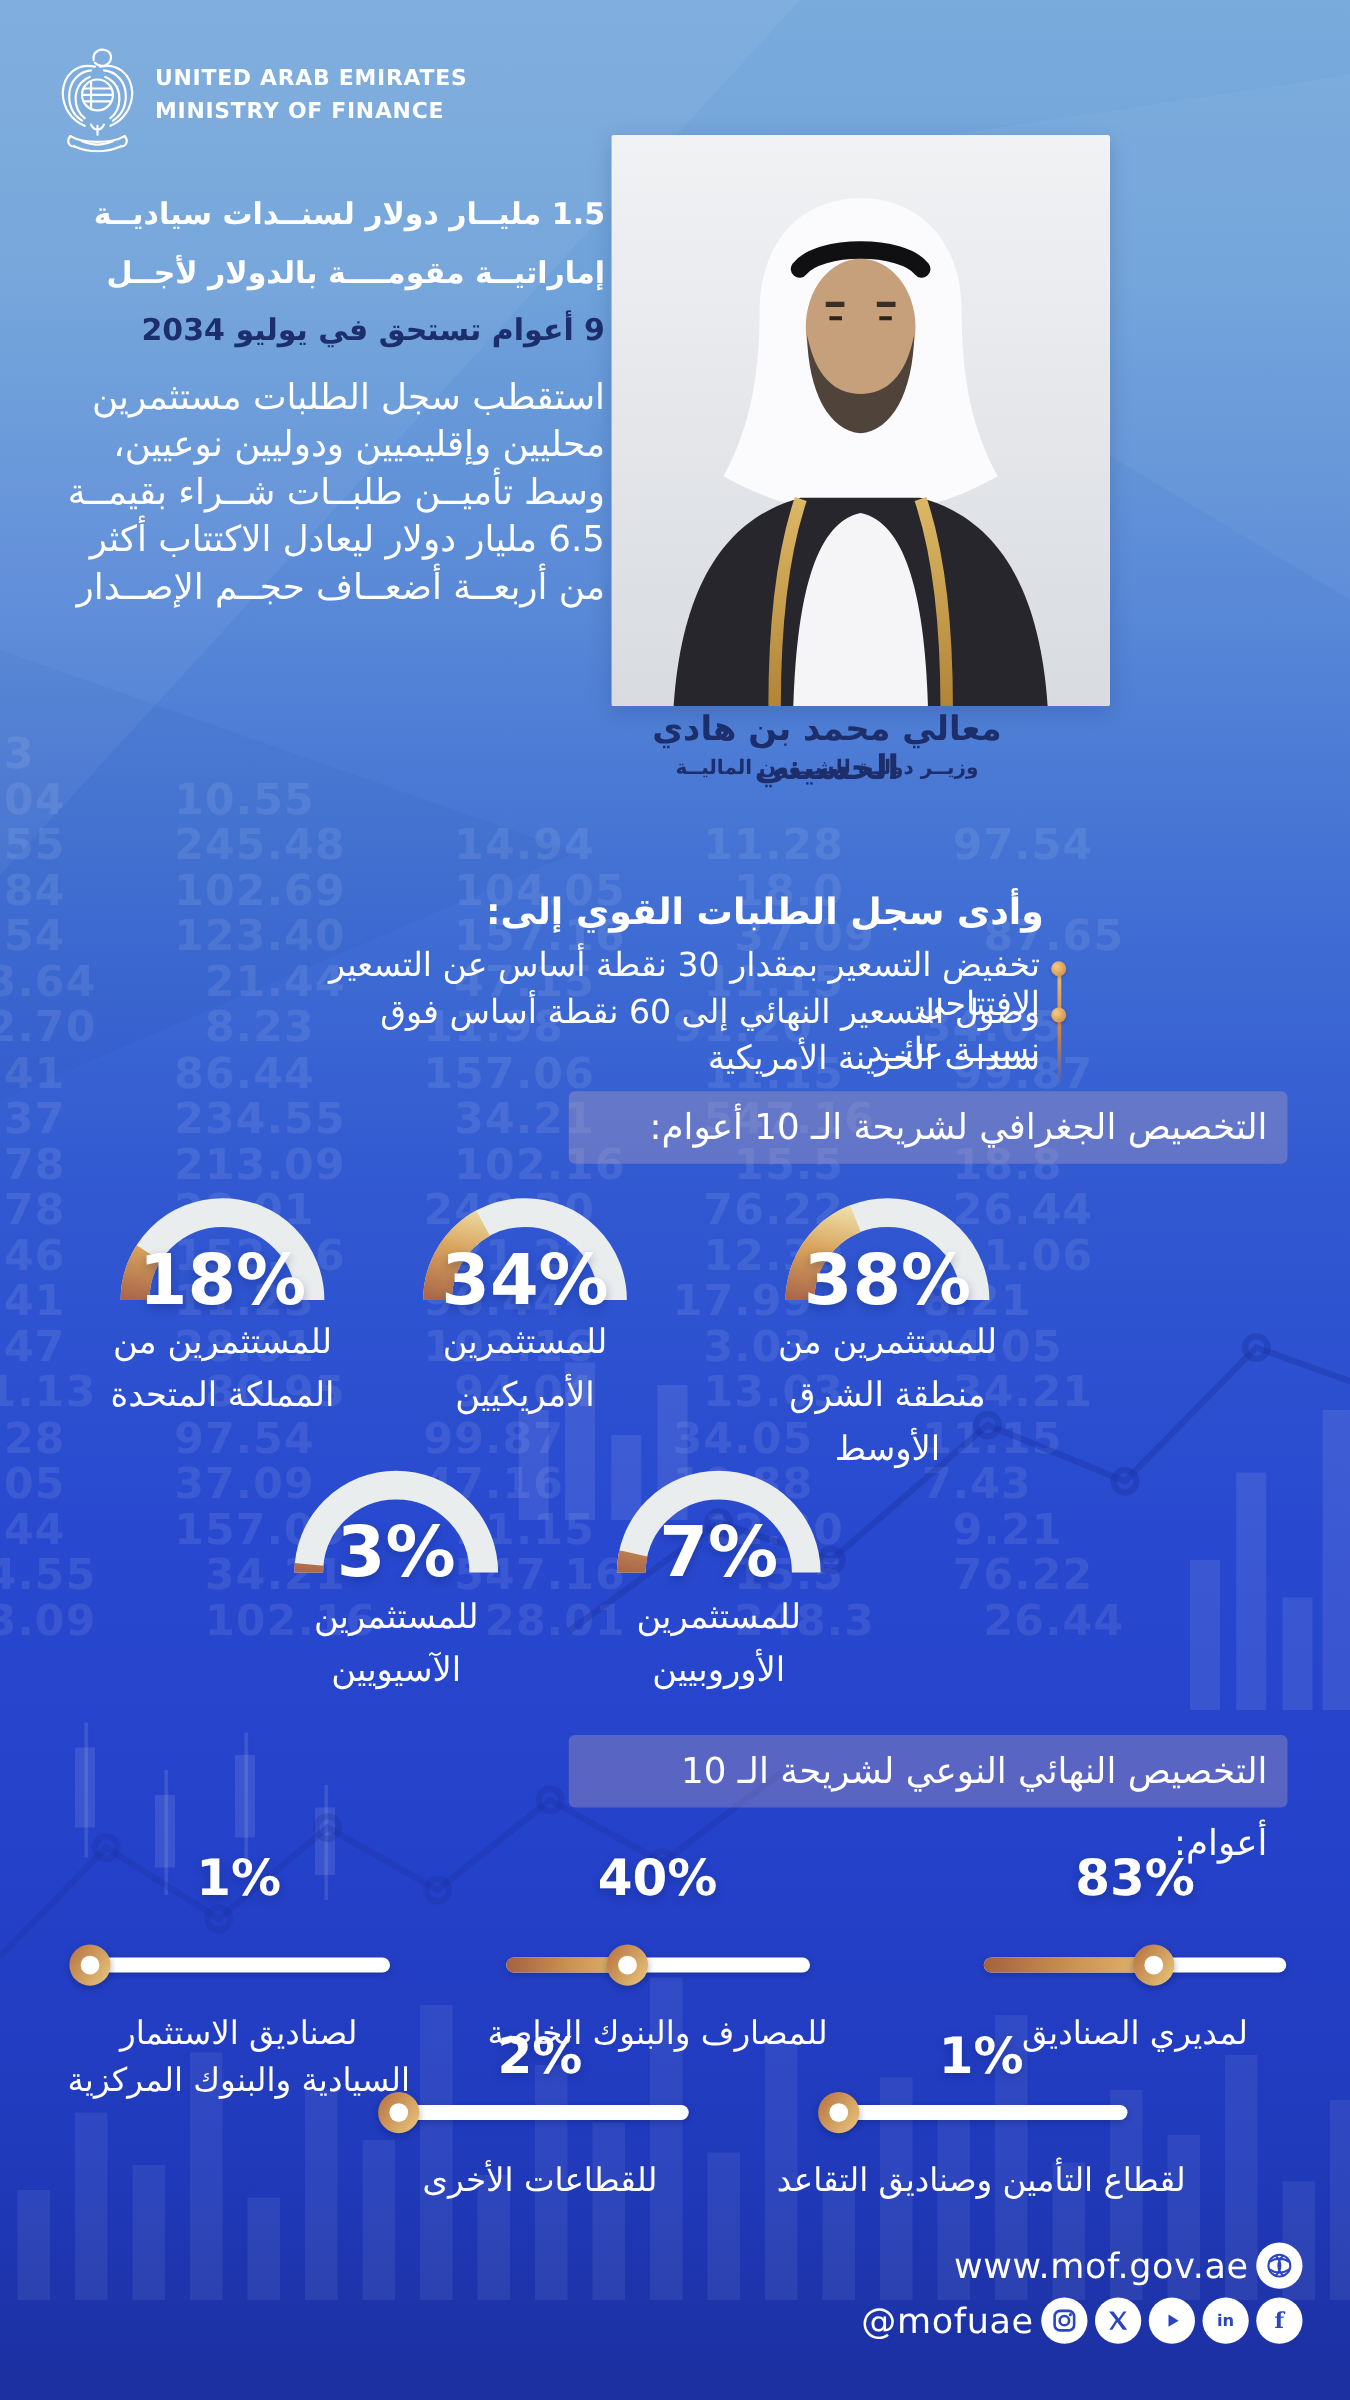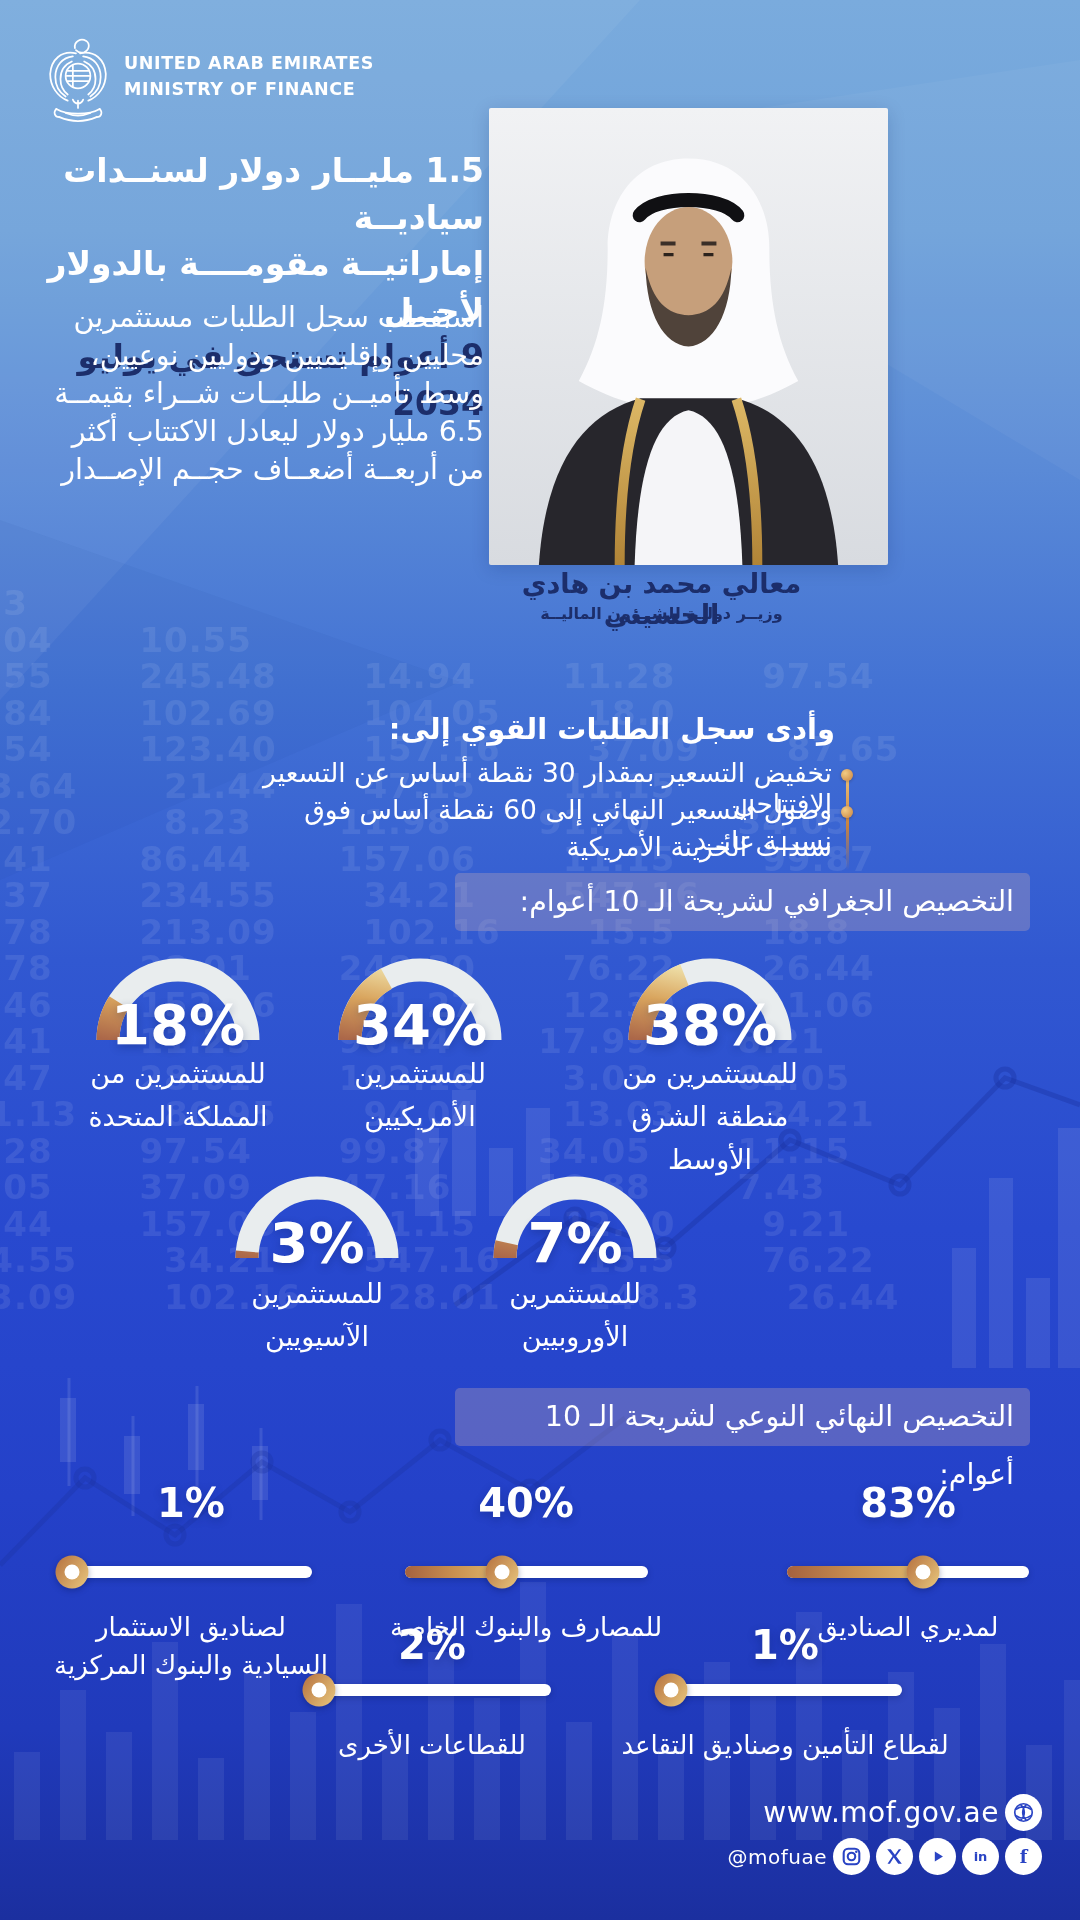--- a/index.html
+++ b/index.html
@@ -18,21 +18,21 @@
   .ticker{
     position:absolute;left:-60px;top:585px;width:1220px;height:758px;overflow:hidden;
     color:#fff;opacity:.085;font-size:34px;line-height:36.5px;font-weight:bold;
     white-space:pre-line;word-spacing:74px;letter-spacing:1px;pointer-events:none;direction:ltr;
   }
   .bgdeco{position:absolute;left:0;top:0;pointer-events:none;}
   
   .emblem{position:absolute;left:44px;top:34px;width:68px;height:88px;}
   .org{position:absolute;left:124px;top:50px;color:#fff;font-weight:bold;font-size:17.5px;letter-spacing:.6px;line-height:26px;}
   
-  .title{position:absolute;left:24px;width:460px;top:148px;direction:rtl;text-align:right;font-weight:bold;font-size:33px;line-height:46.5px;}
+  .title{position:absolute;left:24px;width:460px;top:148px;direction:rtl;text-align:right;font-weight:bold;font-size:24px;line-height:46.5px;}
   .t-white{color:#ffffff;}
   .t-navy{color:#1c2e6b;}
   .intro{position:absolute;left:24px;width:460px;top:299px;direction:rtl;text-align:right;color:#fff;font-size:28.5px;line-height:38px;}
   
   .photo{position:absolute;left:489px;top:108px;width:399px;height:457px;border-radius:2px;overflow:hidden;box-shadow:0 4px 18px rgba(10,30,90,.18);}
   .cap{position:absolute;left:462px;width:399px;text-align:center;color:#1c2e6b;font-weight:bold;direction:rtl;}
   .cap1{top:568px;font-size:27px;}
   .cap2{top:604px;font-size:16px;}
   
   .ob-head{position:absolute;left:300px;width:535px;top:712px;direction:rtl;text-align:right;color:#fff;font-weight:bold;font-size:29px;}
@@ -58,21 +58,21 @@
   .s-fill{position:absolute;left:0;top:0;bottom:0;width:var(--pct,0%);background:linear-gradient(90deg,#a5613f,#c9904f,#e0b96c);border-radius:6px 0 0 6px;}
   .s-knob{position:absolute;top:50%;left:var(--pct,0%);transform:translate(-50%,-50%);width:33px;height:33px;border-radius:50%;
     background:linear-gradient(125deg,#b5703f,#e9c87d);box-shadow:0 2px 6px rgba(5,20,80,.35);}
   .s-knob::after{content:"";position:absolute;left:9px;top:9px;right:9px;bottom:9px;background:#fff;border-radius:50%;}
   .s-val{position:absolute;transform:translateX(-50%);text-align:center;color:#fff;font-weight:bold;font-size:40px;direction:ltr;text-shadow:0 3px 8px rgba(10,25,90,.3);}
   .s-label{position:absolute;transform:translateX(-50%);width:460px;text-align:center;color:#fff;font-size:26px;line-height:38px;white-space:pre-line;direction:rtl;}
   
   .footer{position:absolute;right:38px;top:1794px;display:flex;flex-direction:column;align-items:flex-end;gap:7px;color:#fff;}
   .f-row{display:flex;align-items:center;gap:6px;}
   .f-site{font-size:28px;letter-spacing:.5px;}
-  .f-handle{font-size:20px;letter-spacing:.5px;}
+  .f-handle{font-size:28px;letter-spacing:.5px;}
   .sicon{width:37px;height:37px;border-radius:50%;background:#fff;display:flex;align-items:center;justify-content:center;}
   .sicon svg{width:25px;height:25px;}
 </style>
 </head>
 <body>
 
 <div class="canvas">
 
   <svg width="0" height="0" style="position:absolute">
     <defs>

